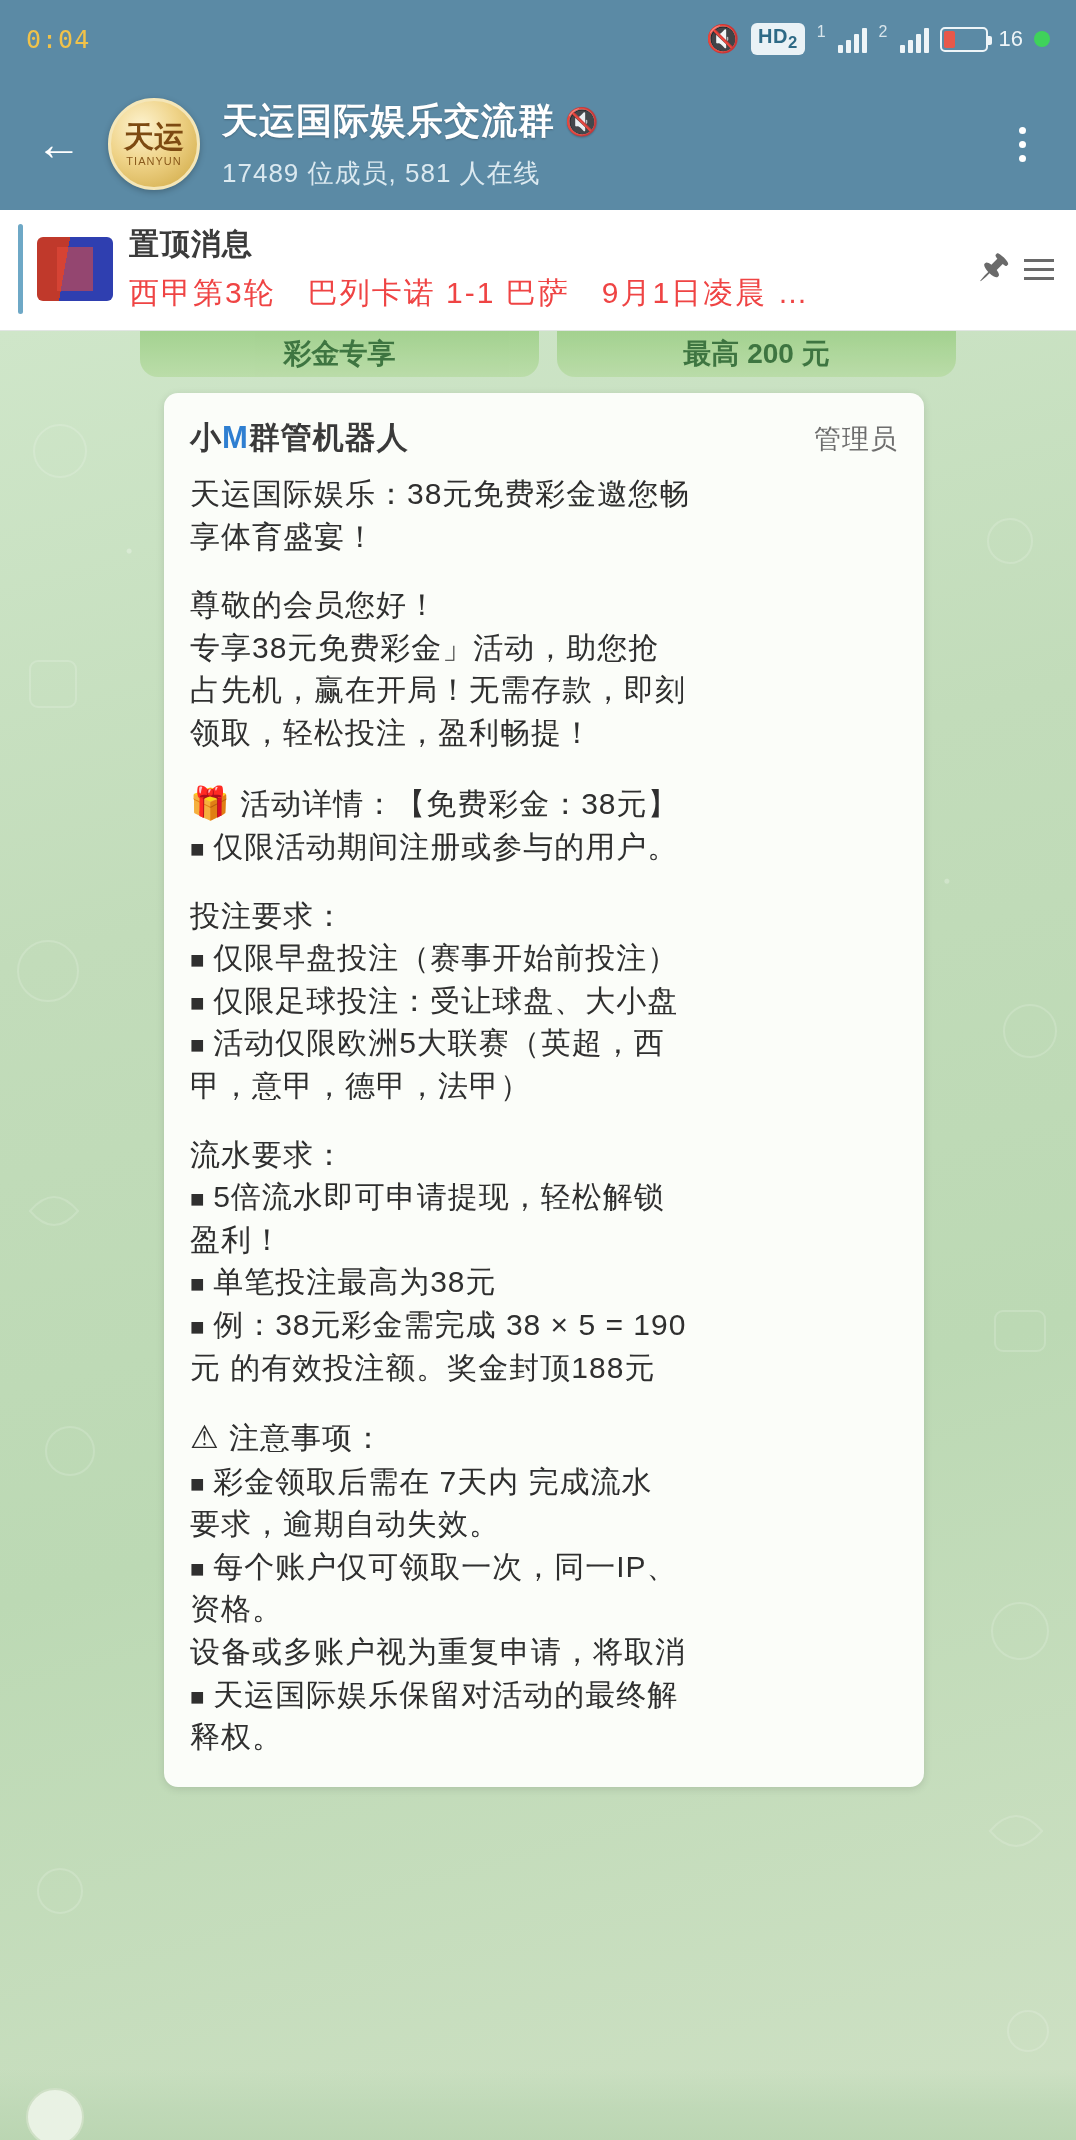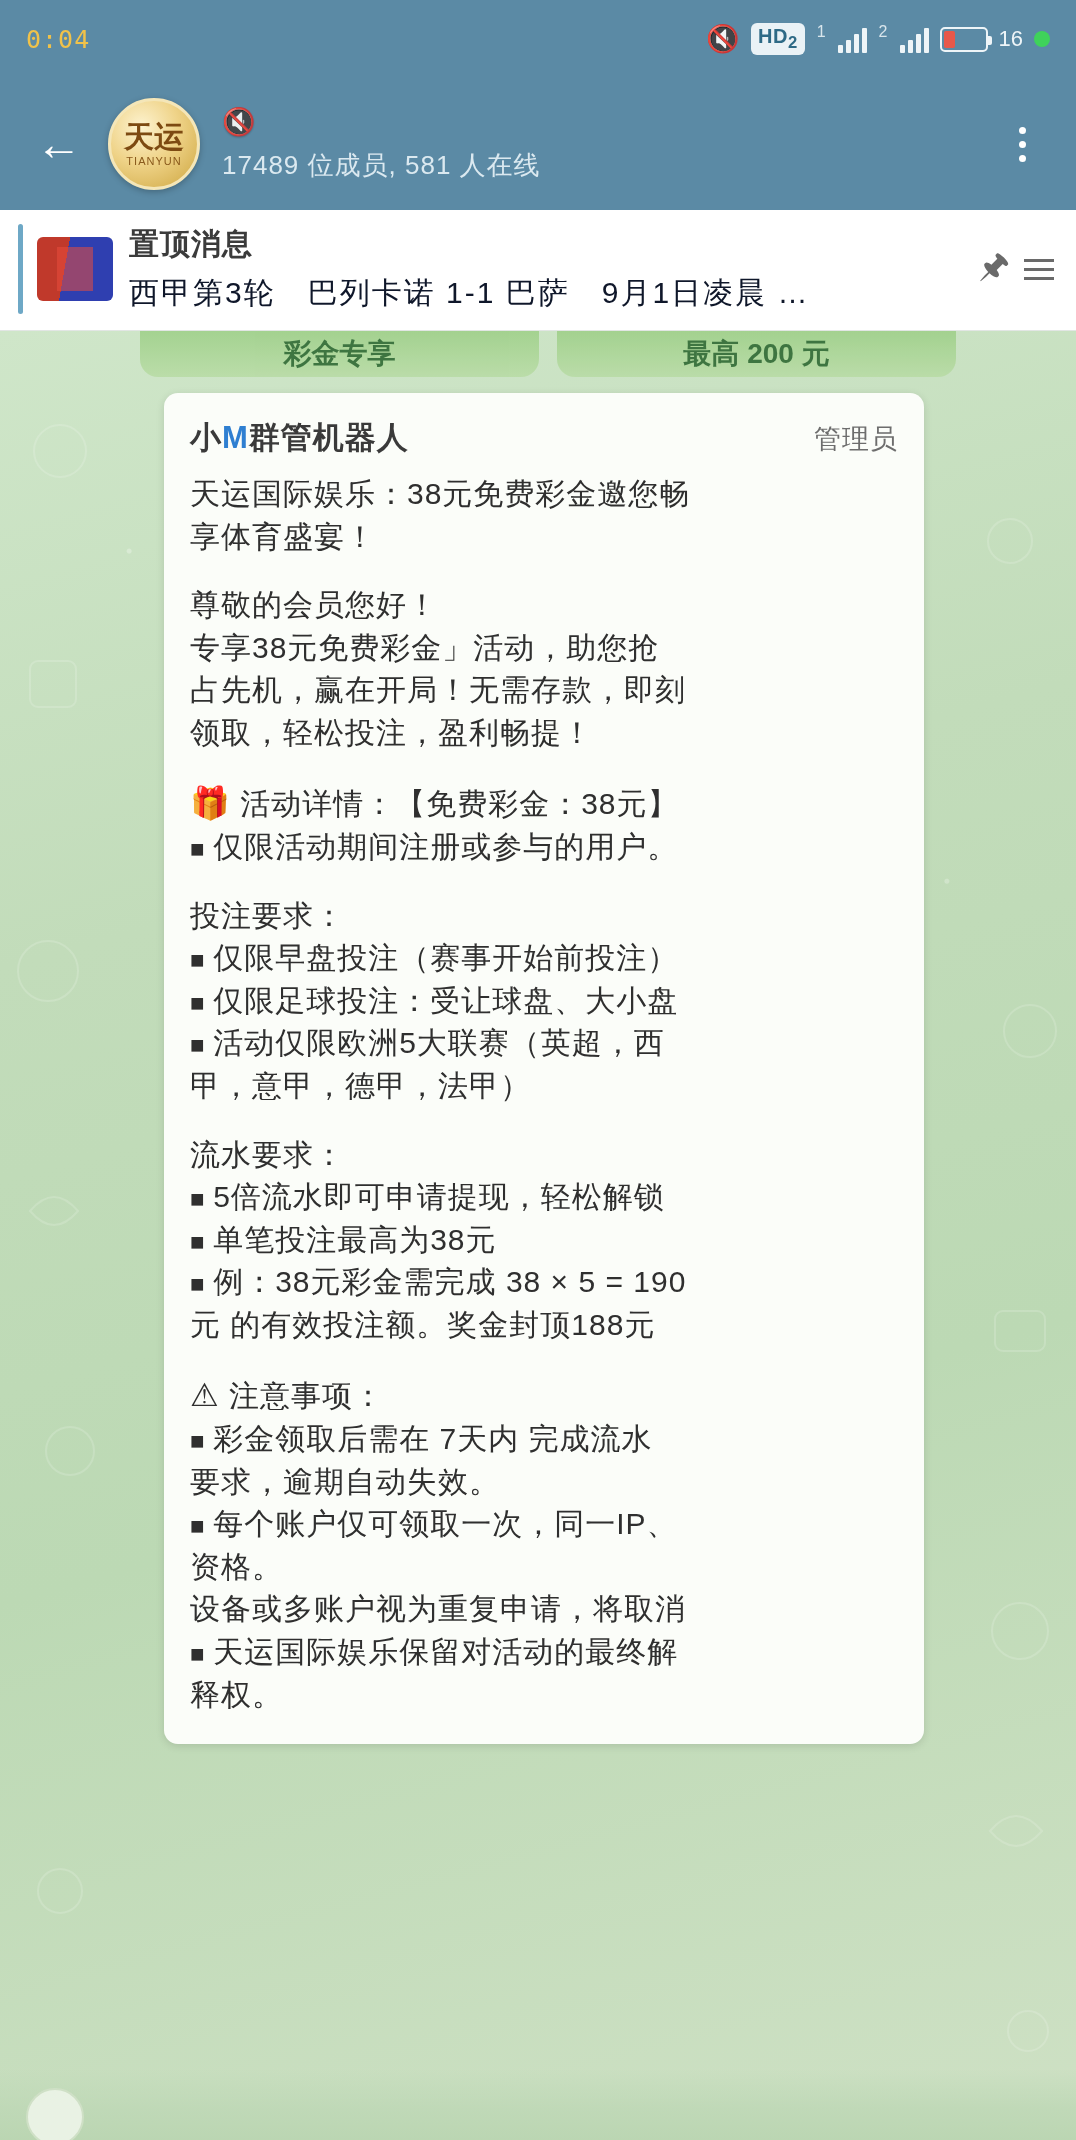--- a/index.html
+++ b/index.html
@@ -102,21 +102,21 @@
     width: 76px; height: 64px; border-radius: 6px; flex: 0 0 auto; margin-right: 16px;
     background: linear-gradient(100deg,#c0392b 0%, #c0392b 38%, #2f3fb0 38%, #2f3fb0 100%);
     position: relative; overflow: hidden;
   }
   .pin-thumb::after {
     content: ""; position: absolute; left: 20px; top: 10px; width: 36px; height: 44px;
     background: #e74c3c; opacity: .55;
   }
   .pin-text { flex: 1 1 auto; min-width: 0; }
   .pin-title { font-size: 30px; color: #3b3b3b; font-weight: bold; letter-spacing: 1px; }
-  .pin-body { font-size: 30px; color: #0f172a; margin-top: 8px; letter-spacing: 2px; white-space: nowrap; overflow: hidden; text-overflow: ellipsis; }
+  .pin-body { font-size: 30px; color: #ef4444; margin-top: 8px; letter-spacing: 2px; white-space: nowrap; overflow: hidden; text-overflow: ellipsis; }
   .pin-actions { display: flex; align-items: center; gap: 14px; margin-left: 12px; color: #6a6a6a; }
   .pin-actions .pin-ic { font-size: 34px; }
   .pin-list-lines { display: flex; flex-direction: column; gap: 6px; }
   .pin-list-lines i { display: block; width: 30px; height: 3px; background: #6a6a6a; }
 
   
   .chat {
     position: relative;
     height: calc(2140px - 78px - 132px - 96px);
     overflow: hidden;
@@ -210,20 +210,21 @@
   </div>
 
   <div class="appbar">
     <div class="back-arrow">←</div>
     <div class="group-avatar">
       <span class="av-top">天运</span>
       <span class="av-bot">TIANYUN</span>
     </div>
     <div class="title-wrap">
       <div class="group-title">
+        <span>天运国际娱乐交流群</span>
         <span class="title-mute">🔇</span>
       </div>
       <div class="group-sub">17489 位成员, 581 人在线</div>
     </div>
     <div class="menu-dots">
         <i></i>
         <i></i>
         <i></i>
       </div>
   </div>
@@ -293,20 +294,21 @@
         <p class="sq">仅限活动期间注册或参与的用户。</p>
         <div class="spacer"></div>
         <p>投注要求：</p>
         <p class="sq">仅限早盘投注（赛事开始前投注）</p>
         <p class="sq">仅限足球投注：受让球盘、大小盘</p>
         <p class="sq">活动仅限欧洲5大联赛（英超，西</p>
         <p>甲，意甲，德甲，法甲）</p>
         <div class="spacer"></div>
         <p>流水要求：</p>
         <p class="sq">5倍流水即可申请提现，轻松解锁</p>
+        <p>盈利！</p>
         <p class="sq">单笔投注最高为38元</p>
         <p class="sq">例：38元彩金需完成 38 × 5 = 190</p>
         <p>元 的有效投注额。奖金封顶188元</p>
         <div class="spacer"></div>
         <p>
           <span class="emoji">⚠</span>
           <span>注意事项：</span>
         </p>
         <p class="sq">彩金领取后需在 7天内 完成流水</p>
         <p>要求，逾期自动失效。</p>

